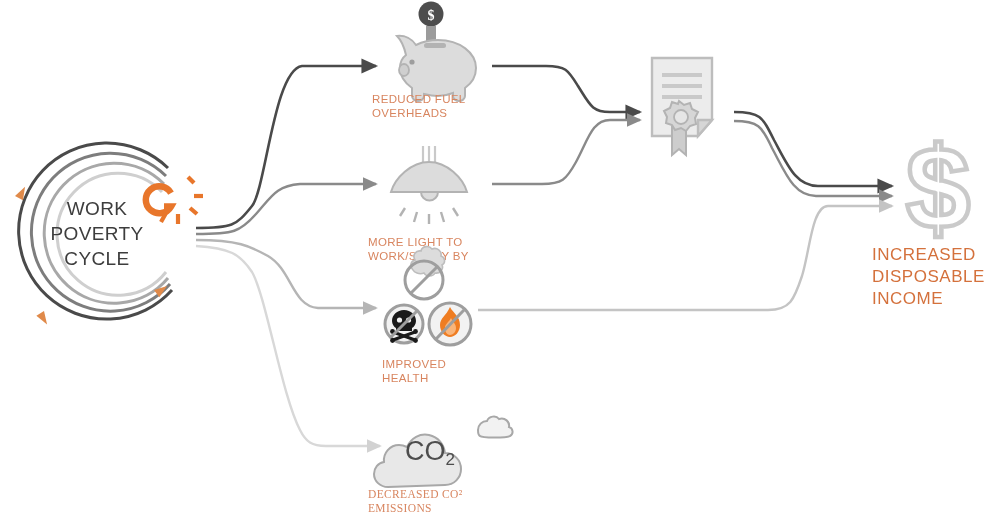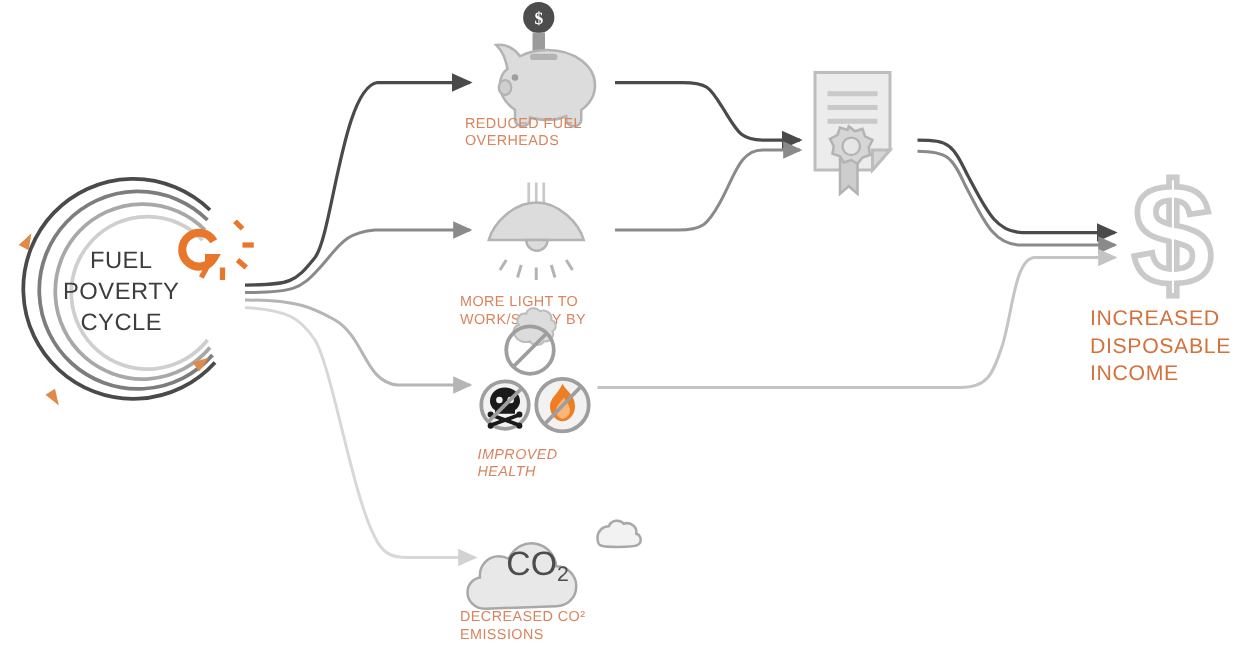--- a/index.html
+++ b/index.html
@@ -80,21 +80,21 @@
       <path d="M164,184 A70,70 0 1 0 168,278" stroke="#a8a8a8" stroke-width="3"></path>
       <path d="M162,192 A61,61 0 1 0 166,272" stroke="#cfcfcf" stroke-width="3"></path>
     </g>
 
     <g fill="#e08a4a">
       <polygon points="0,0 13,4.5 0,9" transform="translate(15,196) rotate(-62)"></polygon>
       <polygon points="0,0 13,4.5 0,9" transform="translate(44,311) rotate(58)"></polygon>
       <polygon points="0,0 13,4.5 0,9" transform="translate(154,290) rotate(-36)"></polygon>
     </g>
   </svg>
-  <div class="cycletext" style="left:32px; top:196px; width:130px;">FUEL
+  <div class="cycletext" style="left:32px; top:196px; width:130px;">WORK
 POVERTY
 CYCLE</div>
 
   <svg class="layer" viewBox="0 0 1000 519">
     <g fill="none" stroke="#e8762b" stroke-width="6.5" stroke-linecap="butt">
       <path d="M171,193 a13.5,13.5 0 1 0 0,13.5 l-7,0" fill="none"></path>
     </g>
     <g stroke="#e8762b" stroke-width="4.2" stroke-linecap="butt">
       <line x1="188" y1="177" x2="194" y2="183"></line>
       <line x1="194" y1="196" x2="203" y2="196"></line>
@@ -176,37 +176,37 @@
       <line x1="391" y1="337" x2="417" y2="311" stroke="#9e9e9e" stroke-width="3"></line>
     </g>
 
     <g>
       <circle cx="450" cy="324" r="21" fill="#f2f2f2" stroke="#9e9e9e" stroke-width="3"></circle>
       <path d="M450,307 c3,6 10,9 10,18 c0,7 -5,12 -10,12 c-5,0 -10,-5 -10,-12 c0,-7 6,-9 10,-18 z" fill="#ef7d22"></path>
       <path d="M451,318 c2,4 5,6 5,10 c0,4 -3,7 -6,7 c-3,0 -5,-3 -5,-7 c0,-4 4,-6 6,-10 z" fill="#f9b57a"></path>
       <line x1="436" y1="339" x2="464" y2="310" stroke="#9e9e9e" stroke-width="3"></line>
     </g>
   </svg>
-  <div class="label small" style="left:382px; top:357px; width:104px;font-style:italic;">IMPROVED
+  <div class="label small" style="left:382px; top:357px; width:104px;">IMPROVED
 HEALTH</div>
 
   <svg class="layer" viewBox="0 0 1000 519">
     <g>
       <path d="M478,430 c0,-5 4,-9 9,-9 c2,-5 9,-6 12,-2 c6,-2 11,3 10,8 c4,1 5,7 1,9 c-3,2 -28,2 -30,0 c-2,-1 -2,-4 -2,-6 z" fill="#f2f2f2" stroke="#a8a8a8" stroke-width="2"></path>
     </g>
     <g>
       <path d="M388,487
                c-8,0 -14,-6 -14,-13 c0,-6 4,-11 10,-12
                c-1,-9 6,-17 15,-17 c3,0 6,1 8,2
                c4,-9 13,-14 22,-12 c9,2 15,9 16,18
                c9,0 16,7 16,16 c0,9 -7,16 -16,16 z" fill="#e8e8e8" stroke="#a8a8a8" stroke-width="2"></path>
       <text x="430" y="460" text-anchor="middle" font-family="Liberation Sans, sans-serif" font-size="27" fill="#4d4d4d">CO<tspan font-size="17" dy="5">2</tspan></text>
     </g>
   </svg>
-  <div class="label small" style="left:368px; top:487px; width:132px;">DECREASED CO²
+  <div class="label small" style="left:368px; top:487px; width:132px;font-family:Liberation Serif, serif;">DECREASED CO²
 EMISSIONS</div>
 
   <svg class="layer" viewBox="0 0 1000 519">
     <g>
       <path d="M652,58 L712,58 L712,120 L698,136 L652,136 Z" fill="#ececec" stroke="#bdbdbd" stroke-width="2.4"></path>
       <path d="M712,120 L698,120 L698,136 Z" fill="#d6d6d6" stroke="#bdbdbd" stroke-width="2.4"></path>
       <g stroke="#c9c9c9" stroke-width="4">
         <line x1="662" y1="75" x2="702" y2="75"></line>
         <line x1="662" y1="86" x2="702" y2="86"></line>
         <line x1="662" y1="97" x2="702" y2="97"></line>

